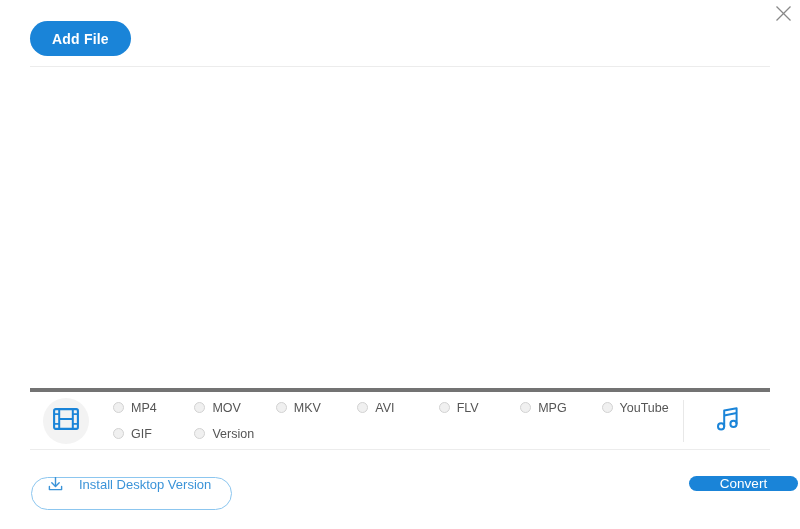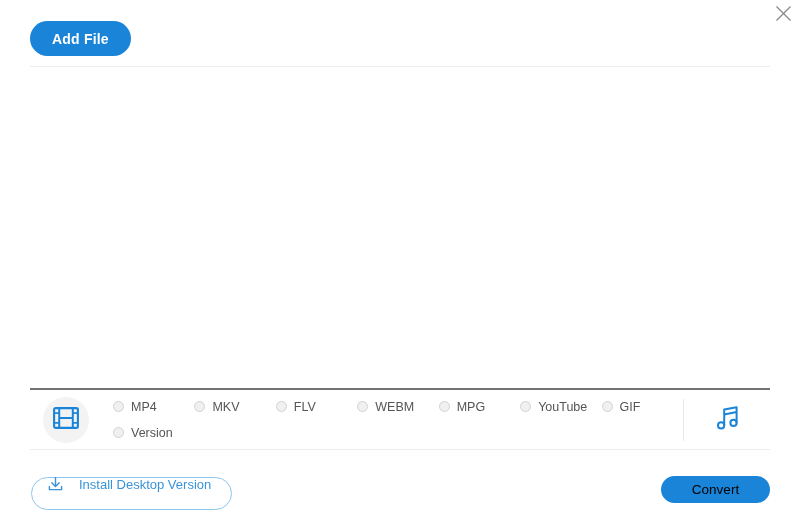--- a/index.html
+++ b/index.html
@@ -79,21 +79,21 @@
     background: #ffffff;
   }
 
   
   .format-panel {
     position: absolute;
     top: 388px;
     left: 30px;
     width: 740px;
     height: 62px;
-    border-top: 2px solid #737373;
+    border-top: 4px solid #737373;
     border-bottom: 1px solid #ececec;
     display: flex;
     align-items: center;
   }
 
   .media-type-icon {
     width: 46px;
     height: 46px;
     margin-left: 13px;
     border-radius: 50%;
@@ -176,28 +176,28 @@
     font-family: "Liberation Sans", sans-serif;
     font-size: 13px;
     cursor: pointer;
     display: flex;
     align-items: center;
     gap: 14px;
   }
 
   .convert-btn {
     position: absolute;
-    left: 661px;
+    left: 689px;
     top: 476px;
     width: 109px;
-    height: 27px;
+    height: 15px;
     border: none;
     border-radius: 17px;
     background: #1a84d8;
-    color: #000000;
+    color: #ffffff;
     font-family: "Liberation Sans", sans-serif;
     font-size: 13.5px;
     cursor: pointer;
     display: flex;
     align-items: center;
     justify-content: center;
   }
 </style>
 </head>
 <body>
@@ -237,31 +237,35 @@
       </span>
     </div>
 
     <div class="formats-grid">
       <label class="format-opt">
         <span class="radio"></span>
         <span class="format-label">MP4</span>
       </label>
       <label class="format-opt">
         <span class="radio"></span>
+        <span class="format-label">MOV</span>
+      </label>
+      <label class="format-opt">
+        <span class="radio"></span>
         <span class="format-label">MKV</span>
       </label>
       <label class="format-opt">
         <span class="radio"></span>
+        <span class="format-label">AVI</span>
+      </label>
+      <label class="format-opt">
+        <span class="radio"></span>
         <span class="format-label">FLV</span>
       </label>
 
-      <label class="format-opt">
-        <span class="radio"></span>
-        <span class="format-label">WEBM</span>
-      </label>
       <label class="format-opt">
         <span class="radio"></span>
         <span class="format-label">MPG</span>
       </label>
       <label class="format-opt">
         <span class="radio"></span>
         <span class="format-label">YouTube</span>
       </label>
       <label class="format-opt">
         <span class="radio"></span>

